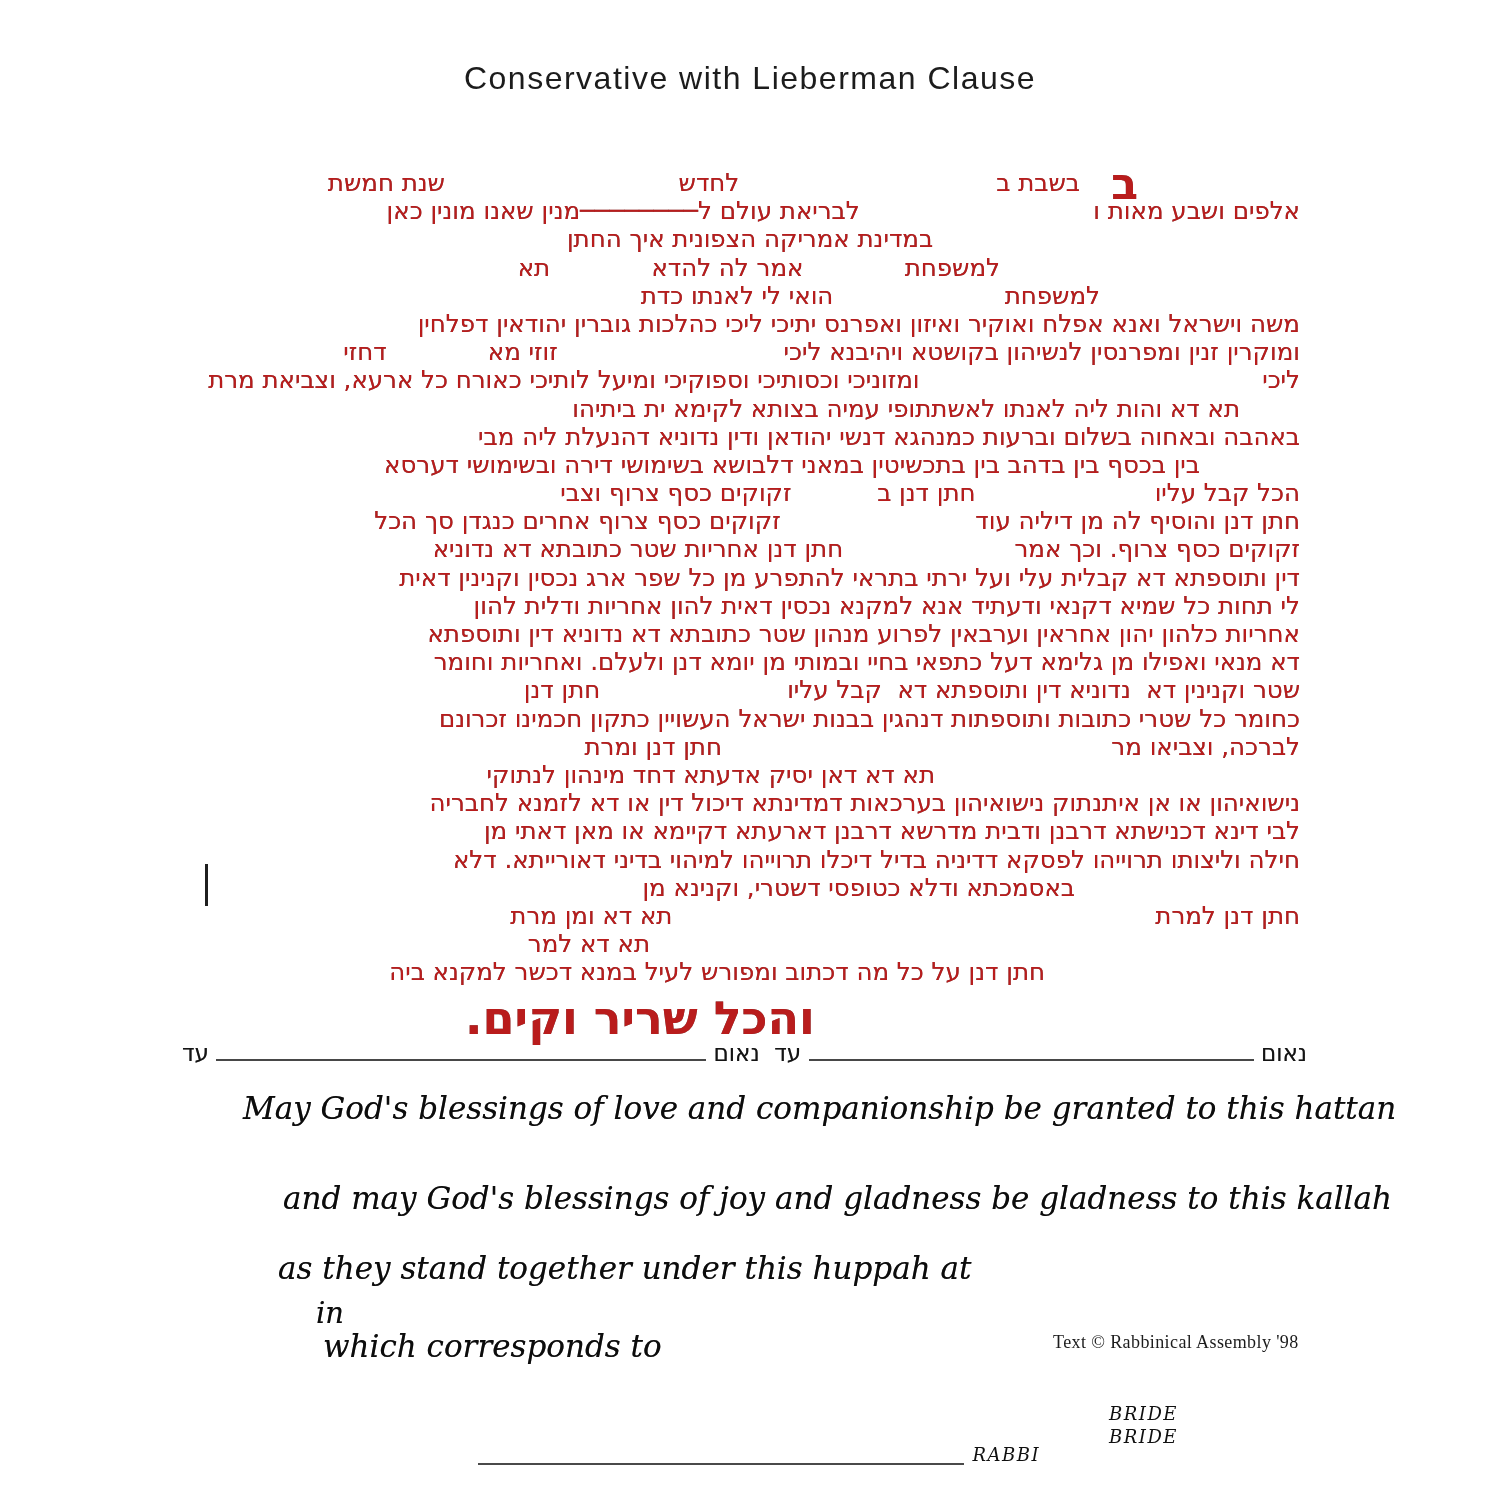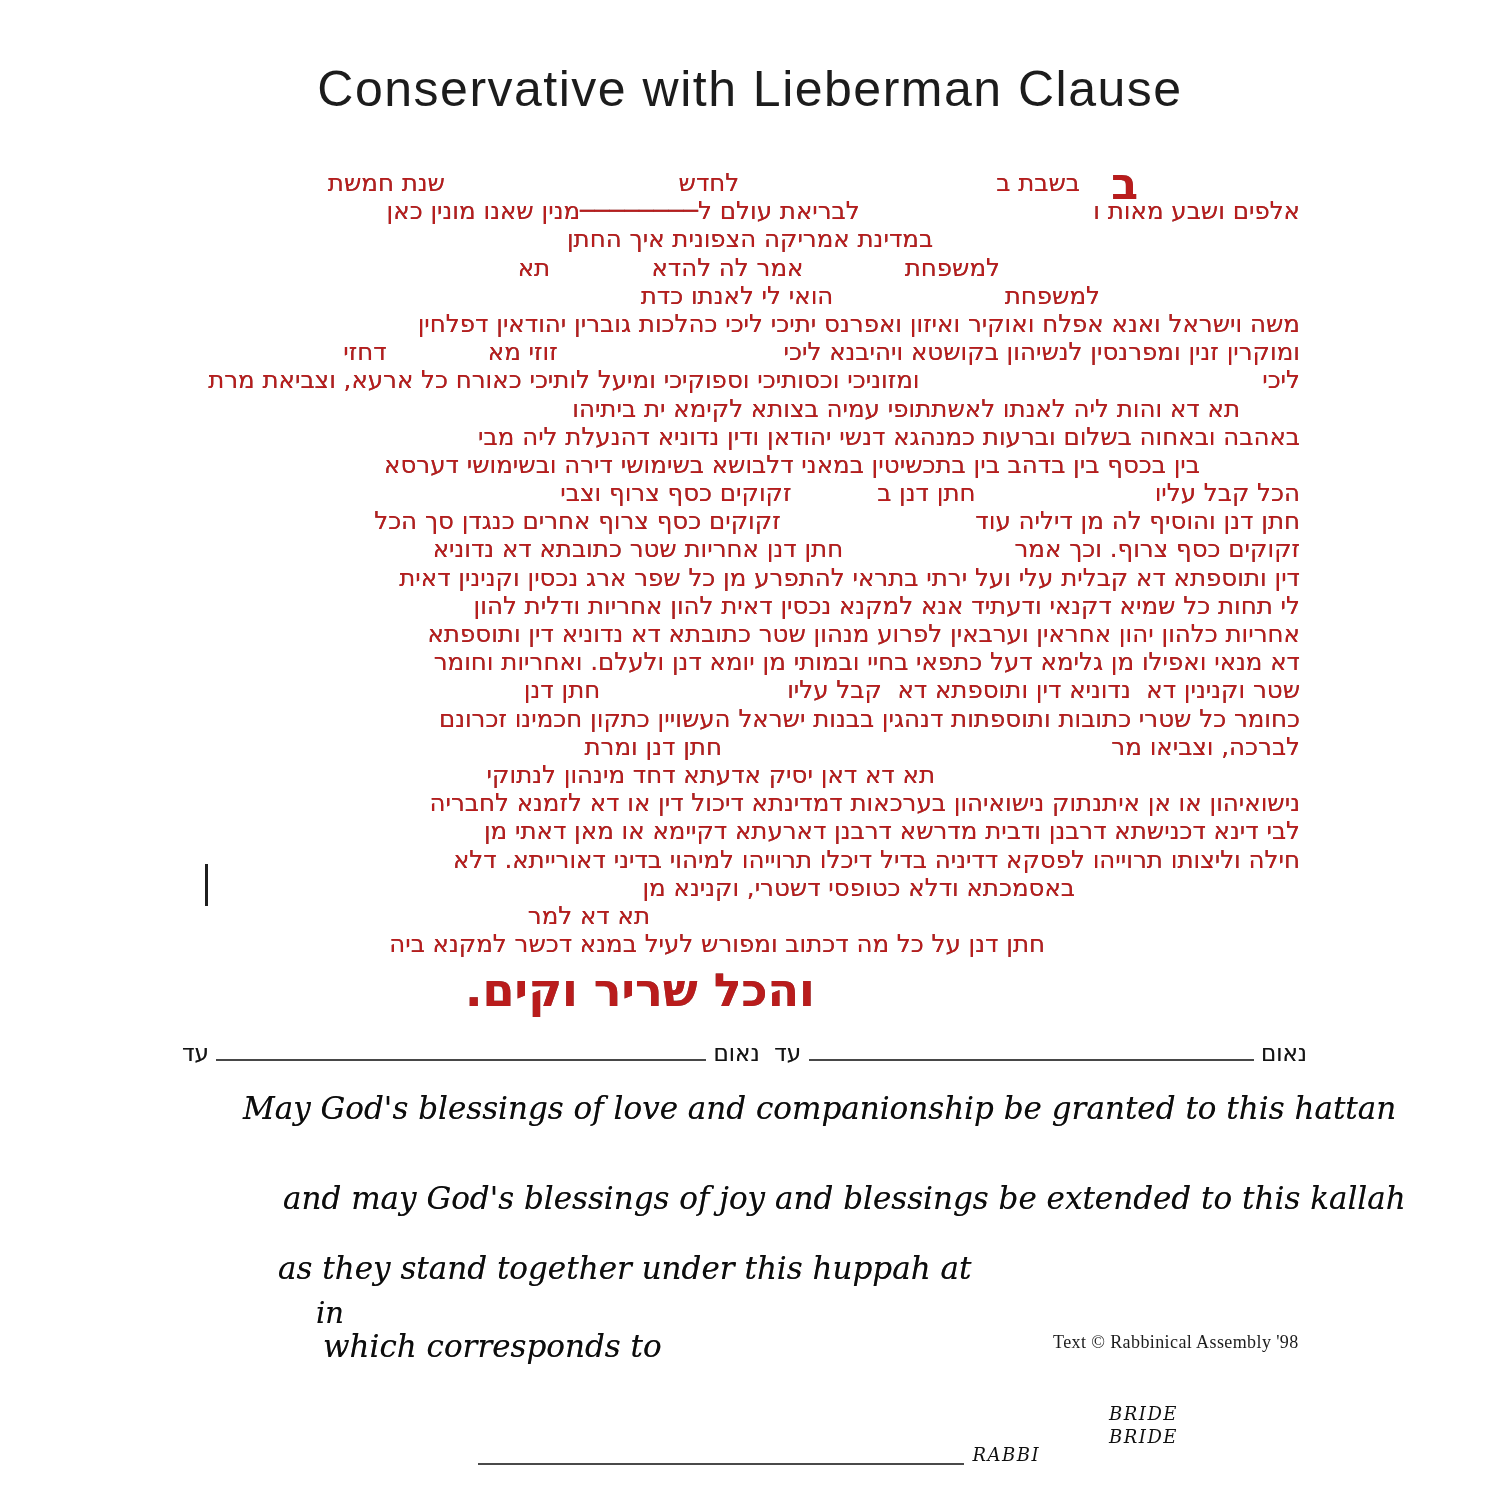--- a/index.html
+++ b/index.html
@@ -1,20 +1,20 @@
 <!DOCTYPE html>
 <html><head>
 <meta charset="utf-8">
 <style>
   html,body{margin:0;padding:0;background:#ffffff;}
   .page{position:relative;width:1500px;height:1500px;background:#ffffff;overflow:hidden;
         font-family:"DejaVu Sans",sans-serif;color:#141414;}
 
   .title{position:absolute;top:60px;left:0;width:100%;text-align:center;
-         font-family:"Liberation Sans",sans-serif;font-size:50px;font-weight:400;
+         font-family:"Liberation Sans",sans-serif;font-size:32px;font-weight:400;
          letter-spacing:1.5px;color:#1c1c1c;}
 
   .heb{position:absolute;left:200px;top:169px;width:1100px;direction:rtl;
        font-family:"DejaVu Sans",sans-serif;font-size:24.5px;color:#b91c1c;}
   .h-line{white-space:pre;line-height:28.2px;height:28.2px;text-align:right;
           text-shadow:0 0 0.4px rgba(0,0,0,.55);}
   .c{text-align:center;}
   .pr60{padding-right:60px;}  .pr100{padding-right:100px;} .pr160{padding-right:160px;}
   .pr200{padding-right:200px;}.pr225{padding-right:225px;} .pr255{padding-right:255px;}
   .pr300{padding-right:300px;}.pr365{padding-right:365px;} .pr650{padding-right:650px;}
@@ -80,31 +80,32 @@
     <div class="h-line">אחריות כלהון יהון אחראין וערבאין לפרוע מנהון שטר כתובתא דא נדוניא דין ותוספתא</div>
     <div class="h-line">דא מנאי ואפילו מן גלימא דעל כתפאי בחיי ובמותי מן יומא דנן ולעלם. ואחריות וחומר</div>
     <div class="h-line">שטר וקנינין דא  נדוניא דין ותוספתא דא  קבל עליו                        חתן דנן</div>
     <div class="h-line">כחומר כל שטרי כתובות ותוספתות דנהגין בבנות ישראל העשויין כתקון חכמינו זכרונם</div>
     <div class="h-line">לברכה, וצביאו מר                                                  חתן דנן ומרת</div>
     <div class="h-line pr365">תא דא דאן יסיק אדעתא דחד מינהון לנתוקי</div>
     <div class="h-line">נישואיהון או אן איתנתוק נישואיהון בערכאות דמדינתא דיכול דין או דא לזמנא לחבריה</div>
     <div class="h-line">לבי דינא דכנישתא דרבנן ודבית מדרשא דרבנן דארעתא דקיימא או מאן דאתי מן</div>
     <div class="h-line">חילה וליצותו תרוייהו לפסקא דדיניה בדיל דיכלו תרוייהו למיהוי בדיני דאורייתא. דלא</div>
     <div class="h-line pr225">באסמכתא ודלא כטופסי דשטרי, וקנינא מן</div>
+    <div class="h-line">חתן דנן למרת                                                              תא דא ומן מרת</div>
     <div class="h-line pr650">תא דא למר</div>
     <div class="h-line pr255">חתן דנן על כל מה דכתוב ומפורש לעיל במנא דכשר למקנא ביה</div>
     <div class="vehakol">והכל שריר וקים.</div>
   </div>
 
   <div class="tick"></div>
 
   <div class="witness"><span>נאום</span> <span class="wline wline1"></span> <span>עד  נאום</span> <span class="wline wline2"></span> <span>עד</span></div>
 
   <div class="eng e1">May God's blessings of love and companionship be granted to this hattan</div>
-  <div class="eng e2">and may God's blessings of joy and blessings be extended to this kallah</div>
+  <div class="eng e2">and may God's blessings of joy and gladness be gladness to this kallah</div>
   <div class="eng e3">as they stand together under this huppah at</div>
   <div class="eng e4">in</div>
   <div class="eng e5">which corresponds to</div>
 
   <div class="credit">Text © Rabbinical Assembly '98</div>
 
   <div class="sigrow sigrow1">
     <span class="siglabel">BRIDE</span>
     <span class="sline sl1"></span>
     <span class="siggap"></span>

